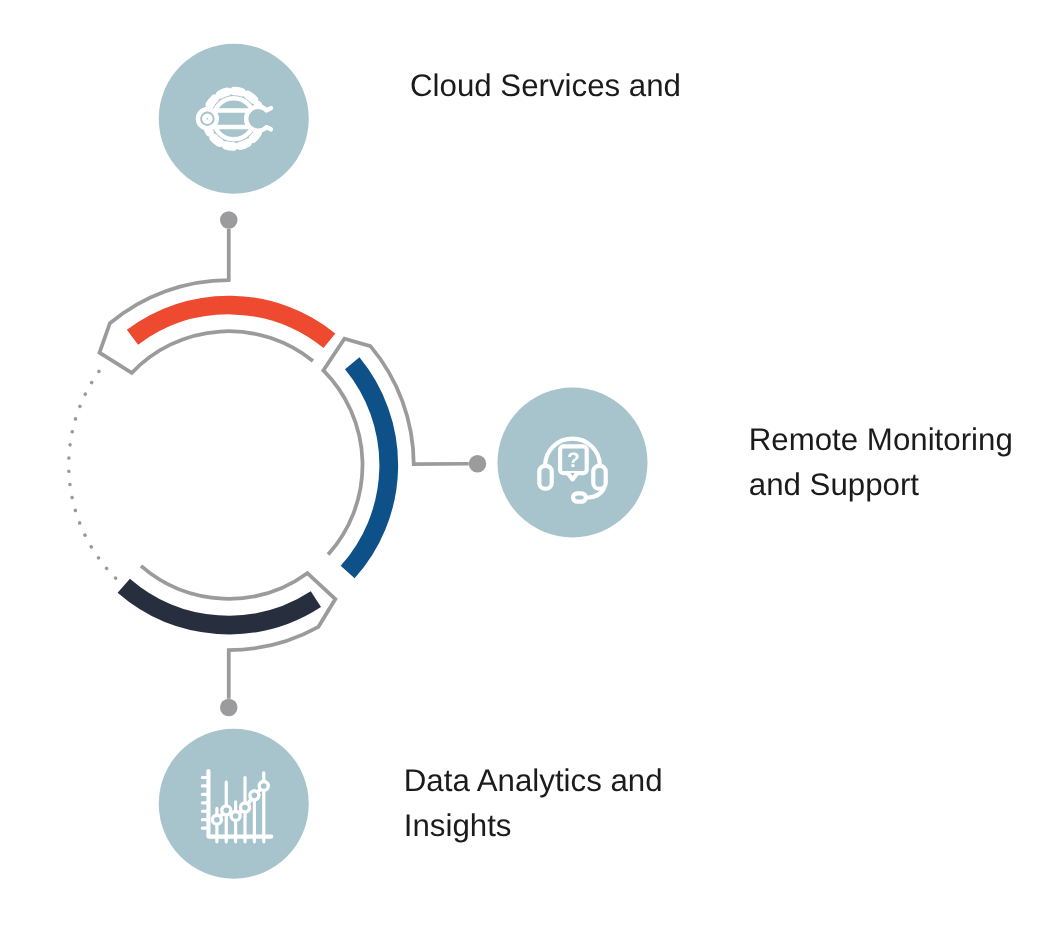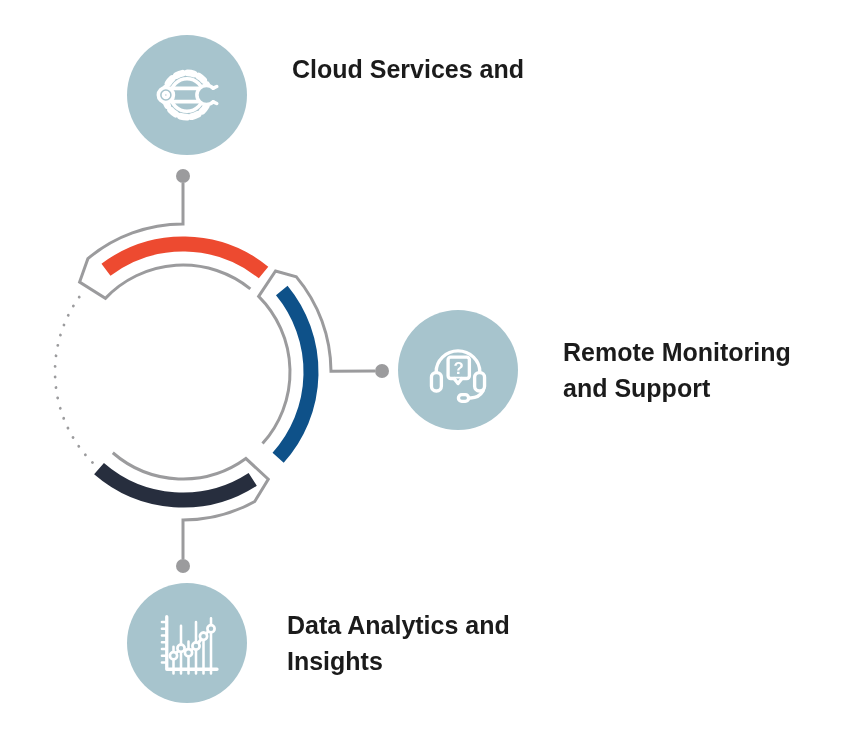--- a/index.html
+++ b/index.html
@@ -20,22 +20,23 @@
   }
   #bubble-cloud{left:127px;top:35px;}
   #bubble-remote{left:398px;top:310px;}
   #bubble-data{left:127px;top:583px;}
   .bubble svg{display:block;}
   .label{
     position:absolute;
     color:var(--text,#1B1B1B);
     font-size:25px;
     line-height:36px;
-    font-weight:700;
+    font-weight:400;
     white-space:nowrap;
+    margin-left:36px;
   }
   #label-cloud{left:292px;top:51px;}
   #label-remote{left:563px;top:334px;}
   #label-data{left:287px;top:607px;}
 </style>
 </head>
 <body>
 
 <div class="canvas">
 

